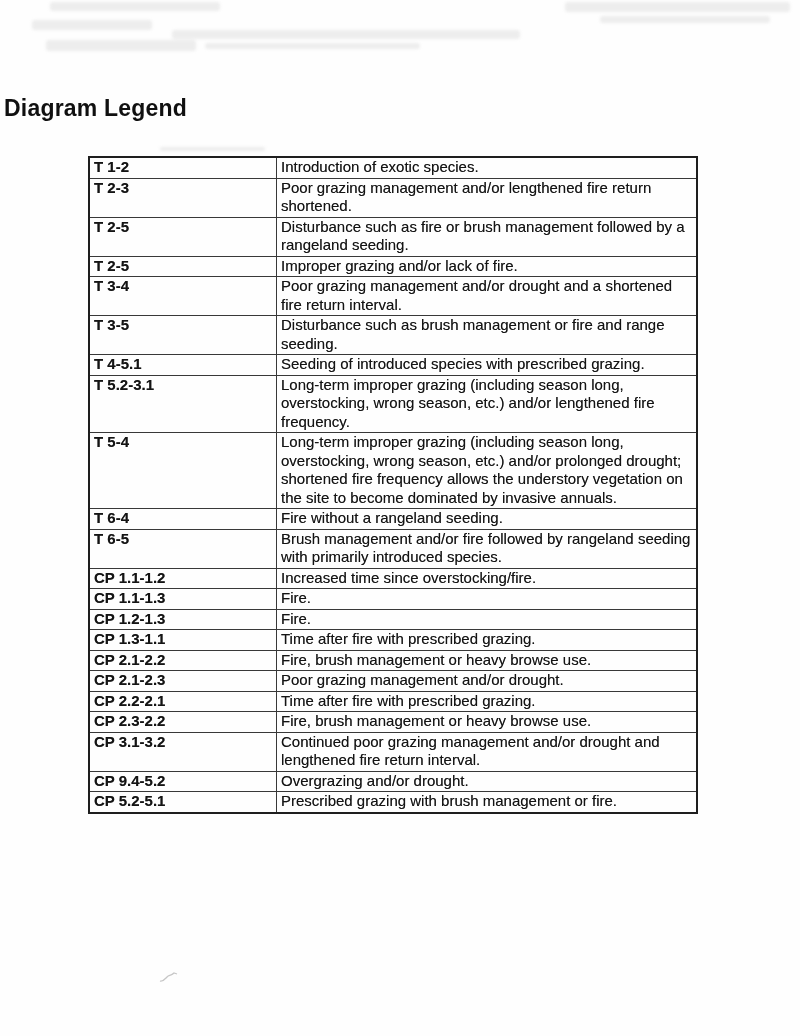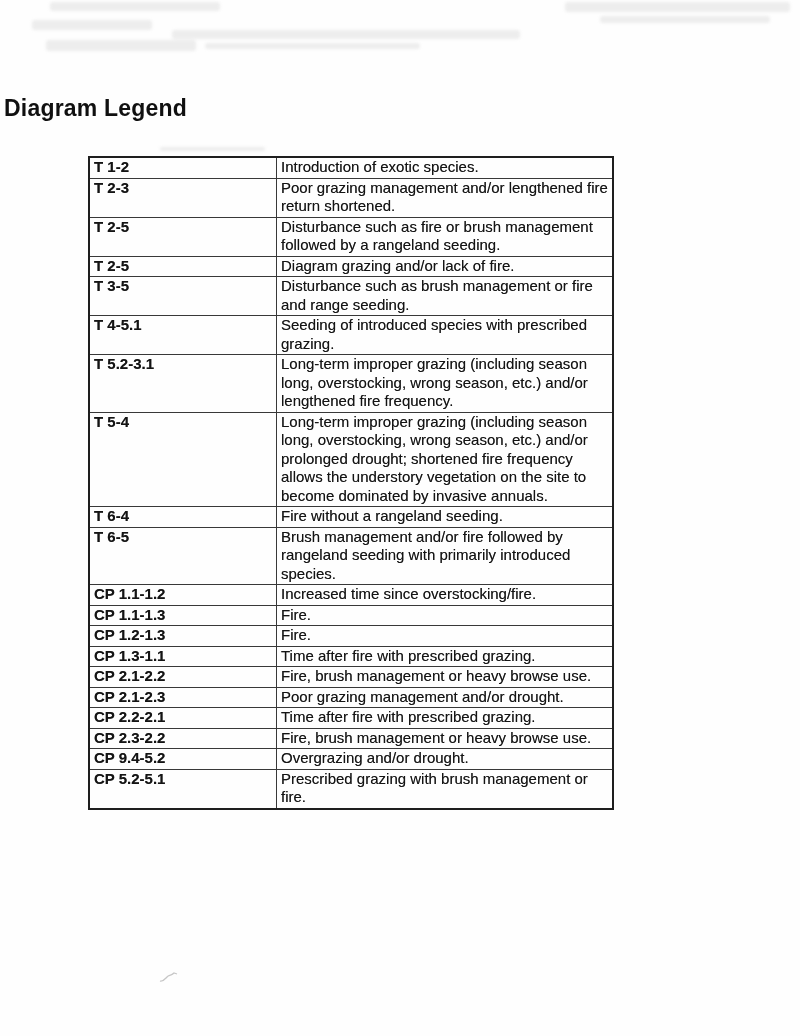--- a/index.html
+++ b/index.html
@@ -36,21 +36,21 @@
     text-align: left;
     font-size: 23px;
     font-weight: bold;
     color: #101010;
     letter-spacing: 0.2px;
   }
   table.legend {
     position: absolute;
     left: 88px;
     top: 156px;
-    width: 526px;
+    width: 610px;
     border-collapse: collapse;
     table-layout: fixed;
     border: 2px solid #1e1e1e;
   }
   table.legend td {
     border: 1.5px solid #383838;
     padding: 0 4px 1px 4px;
     font-size: 15px;
     line-height: 18.5px;
     vertical-align: top;
@@ -91,21 +91,25 @@
         <tr>
     <td class="code">T 2-3</td>
     <td class="desc">Poor grazing management and/or lengthened fire return shortened.</td>
   </tr>
         <tr>
     <td class="code">T 2-5</td>
     <td class="desc">Disturbance such as fire or brush management followed by a rangeland seeding.</td>
   </tr>
         <tr>
     <td class="code">T 2-5</td>
-    <td class="desc">Diagram grazing and/or lack of fire.</td>
+    <td class="desc">Improper grazing and/or lack of fire.</td>
+  </tr>
+        <tr>
+    <td class="code">T 3-4</td>
+    <td class="desc">Poor grazing management and/or drought and a shortened fire return interval.</td>
   </tr>
         <tr>
     <td class="code">T 3-5</td>
     <td class="desc">Disturbance such as brush management or fire and range seeding.</td>
   </tr>
         <tr>
     <td class="code">T 4-5.1</td>
     <td class="desc">Seeding of introduced species with prescribed grazing.</td>
   </tr>
         <tr>
@@ -150,20 +154,24 @@
   </tr>
         <tr>
     <td class="code">CP 2.2-2.1</td>
     <td class="desc">Time after fire with prescribed grazing.</td>
   </tr>
         <tr>
     <td class="code">CP 2.3-2.2</td>
     <td class="desc">Fire, brush management or heavy browse use.</td>
   </tr>
         <tr>
+    <td class="code">CP 3.1-3.2</td>
+    <td class="desc">Continued poor grazing management and/or drought and lengthened fire return interval.</td>
+  </tr>
+        <tr>
     <td class="code">CP 9.4-5.2</td>
     <td class="desc">Overgrazing and/or drought.</td>
   </tr>
         <tr>
     <td class="code">CP 5.2-5.1</td>
     <td class="desc">Prescribed grazing with brush management or fire.</td>
   </tr>
       </tbody>
   </table>
 

